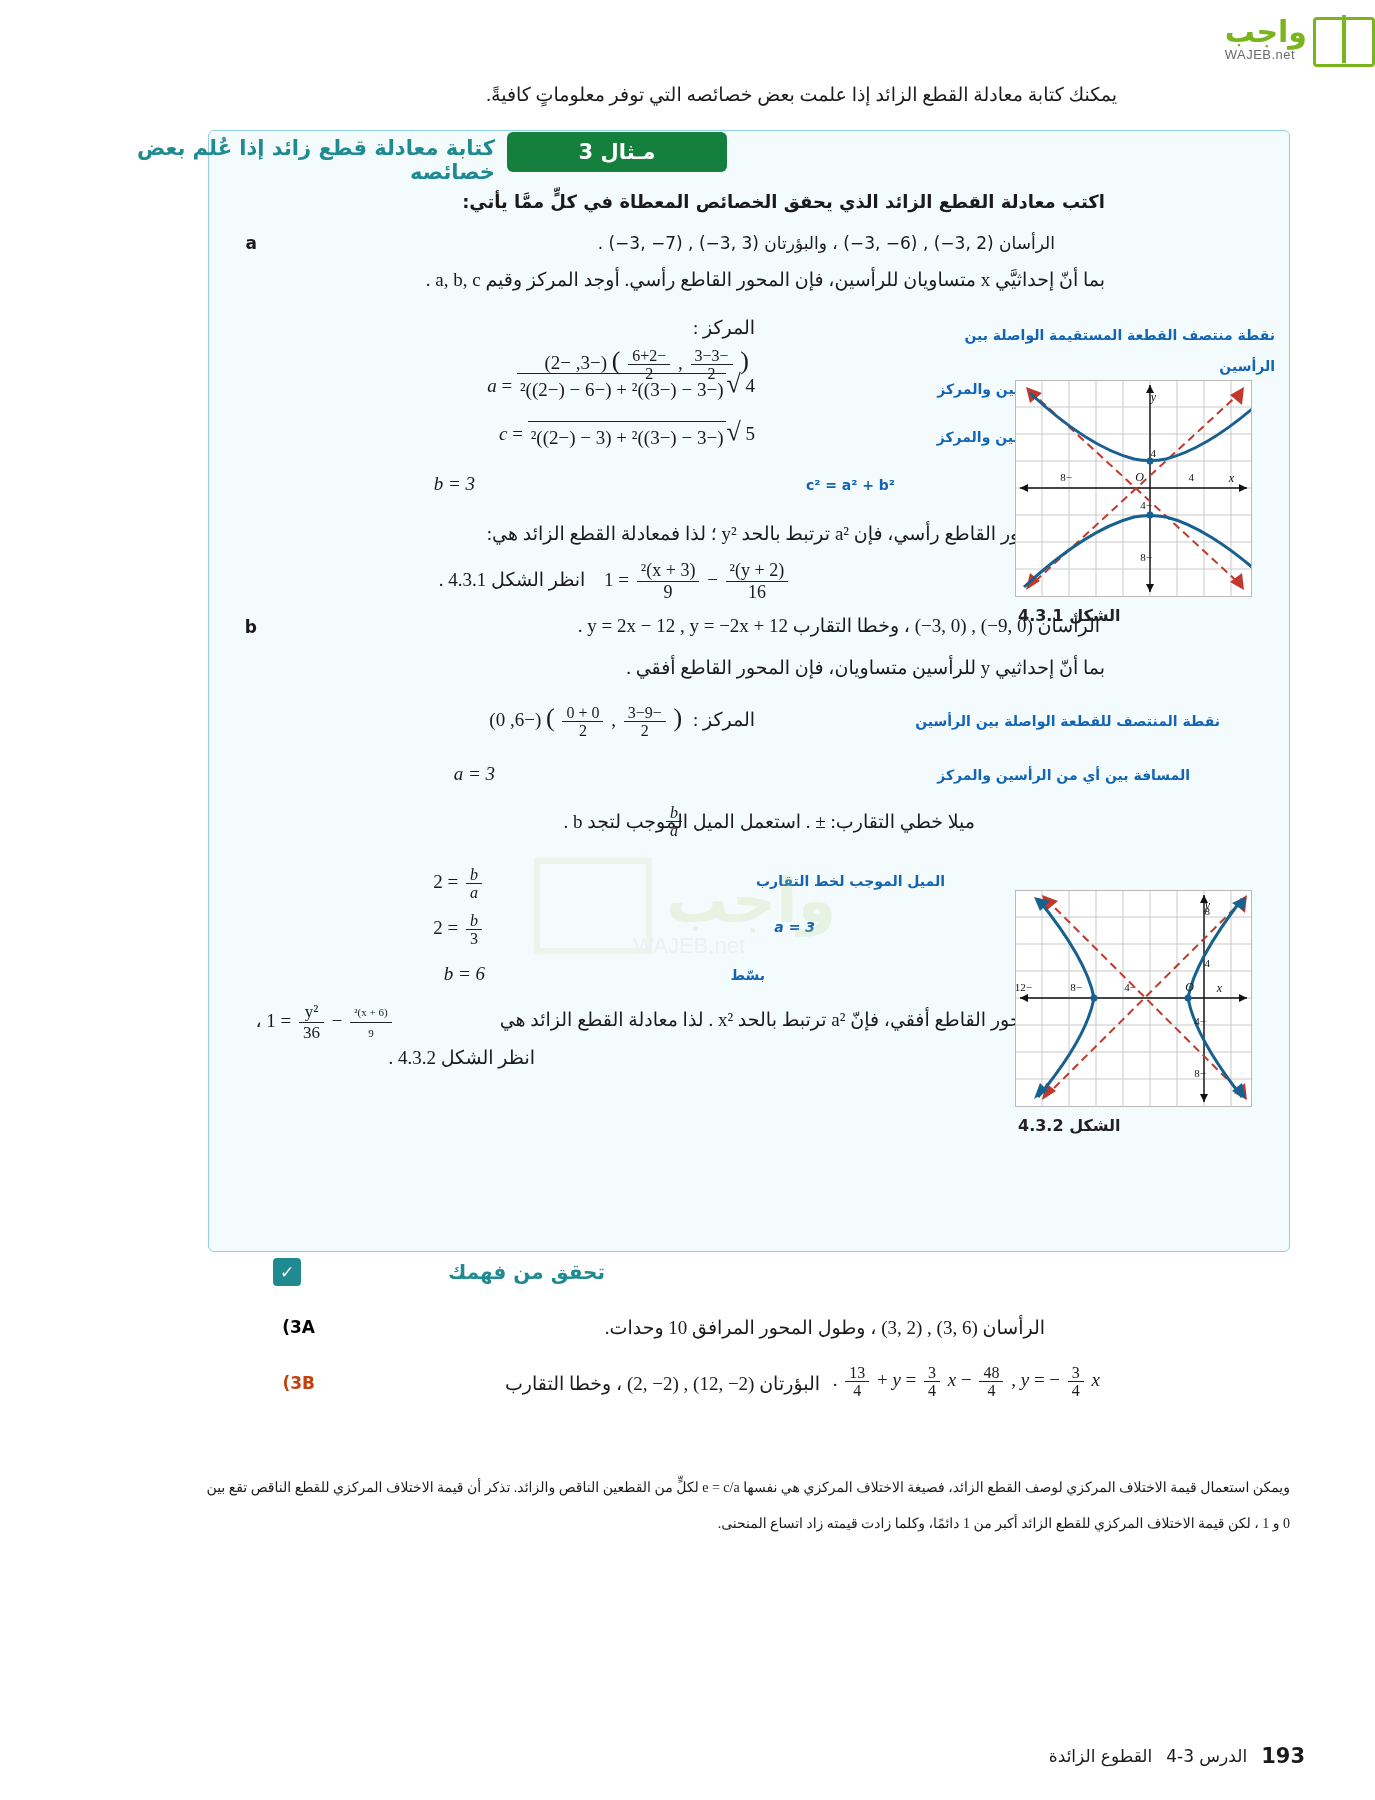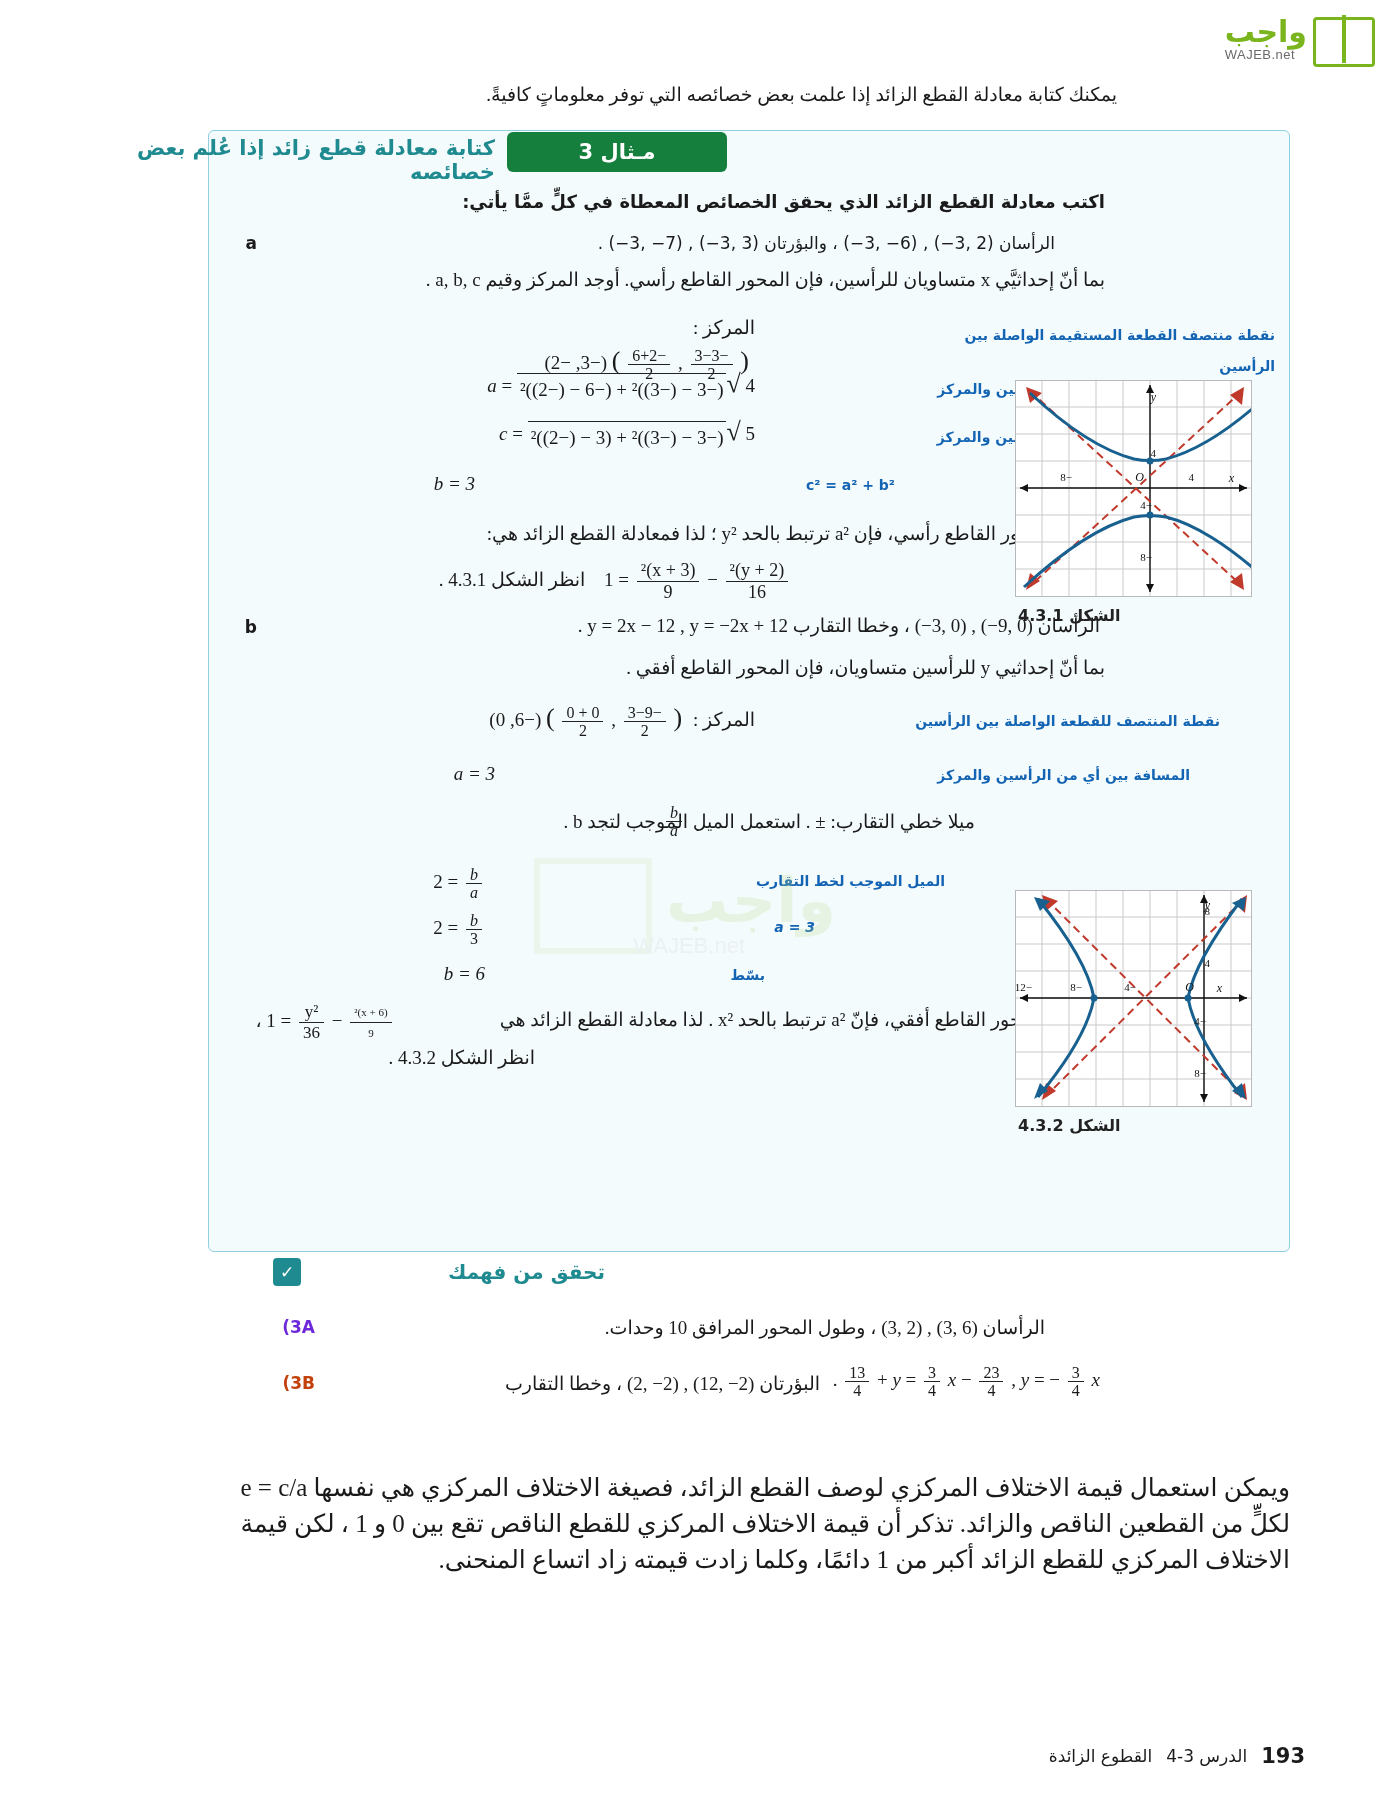--- a/index.html
+++ b/index.html
@@ -50,21 +50,21 @@
   .fig-cap{position:absolute;text-align:left;font-family:"DejaVu Sans",sans-serif;
      font-weight:bold;font-size:16px;color:#222;width:200px;}
 
   
   .chk-title{position:absolute;top:1260px;right:770px;width:300px;text-align:right;
      color:#1f8a8f;font-family:"DejaVu Sans",sans-serif;font-weight:bold;font-size:20px;}
   .chk-icon{position:absolute;top:1258px;right:1074px;width:28px;height:28px;background:#1f8a8f;
      border-radius:4px;color:#fff;display:flex;align-items:center;justify-content:center;font-size:17px;}
 
   
-  .bottom{position:absolute;top:1470px;right:85px;width:1085px;font-size:25px;line-height:36px;text-align:right;}
+  .bottom{position:absolute;top:1470px;right:85px;width:1085px;font-size:14px;line-height:36px;text-align:right;}
 
   
   .footer{position:absolute;bottom:32px;right:70px;display:flex;align-items:center;gap:14px;
      font-family:"DejaVu Sans",sans-serif;font-size:17px;}
   .footer .pg{font-weight:bold;font-size:21px;}
 
   
   .wm{position:absolute;top:835px;right:480px;width:420px;height:130px;opacity:.22;
      display:flex;align-items:center;justify-content:center;pointer-events:none;}
   .wm .ar{font-family:"DejaVu Sans",sans-serif;font-weight:bold;font-size:62px;color:#b9d98a;}
@@ -233,34 +233,34 @@
       <span class="den">36</span>
     </span>
     <span>= 1</span>
     <span>،</span>
   </div>
   <div class="t" style="top:1042px;right:840px;width:300px;">انظر الشكل 4.3.2 .</div>
 
   <div class="chk-icon">✓</div>
   <div class="chk-title">تحقق من فهمك</div>
 
-  <div class="t" style="top:1312px;right:1060px;width:60px;font-family:'DejaVu Sans',sans-serif;font-weight:bold;font-size:17px;color:#6d28d9;">3A)</div>
+  <div class="t" style="top:1312px;right:1060px;width:60px;font-family:'DejaVu Sans',sans-serif;font-weight:bold;font-size:17px;color:#000000;">3A)</div>
   <div class="t" style="top:1312px;right:330px;width:720px;">الرأسان (6 ,3) , (2 ,3) ، وطول المحور المرافق 10 وحدات.</div>
 
   <div class="t" style="top:1368px;right:1060px;width:60px;font-family:'DejaVu Sans',sans-serif;font-weight:bold;font-size:17px;color:#c2410c;">3B)</div>
   <div class="t" style="top:1368px;right:555px;width:500px;">البؤرتان (2− ,12) , (2− ,2) ، وخطا التقارب</div>
   <div class="t" style="top:1360px;right:275px;width:280px;">
     <span class="mono-i">y</span> =
     <span class="frac">
         <span class="num">3</span>
         <span class="den">4</span>
       </span>
     <span class="mono-i">x</span> −
     <span class="frac">
-        <span class="num">23</span>
+        <span class="num">48</span>
         <span class="den">4</span>
       </span>
     <span>,</span>
     <span class="mono-i">y</span> = −
     <span class="frac">
         <span class="num">3</span>
         <span class="den">4</span>
       </span>
     <span class="mono-i">x</span> +
     <span class="frac">

